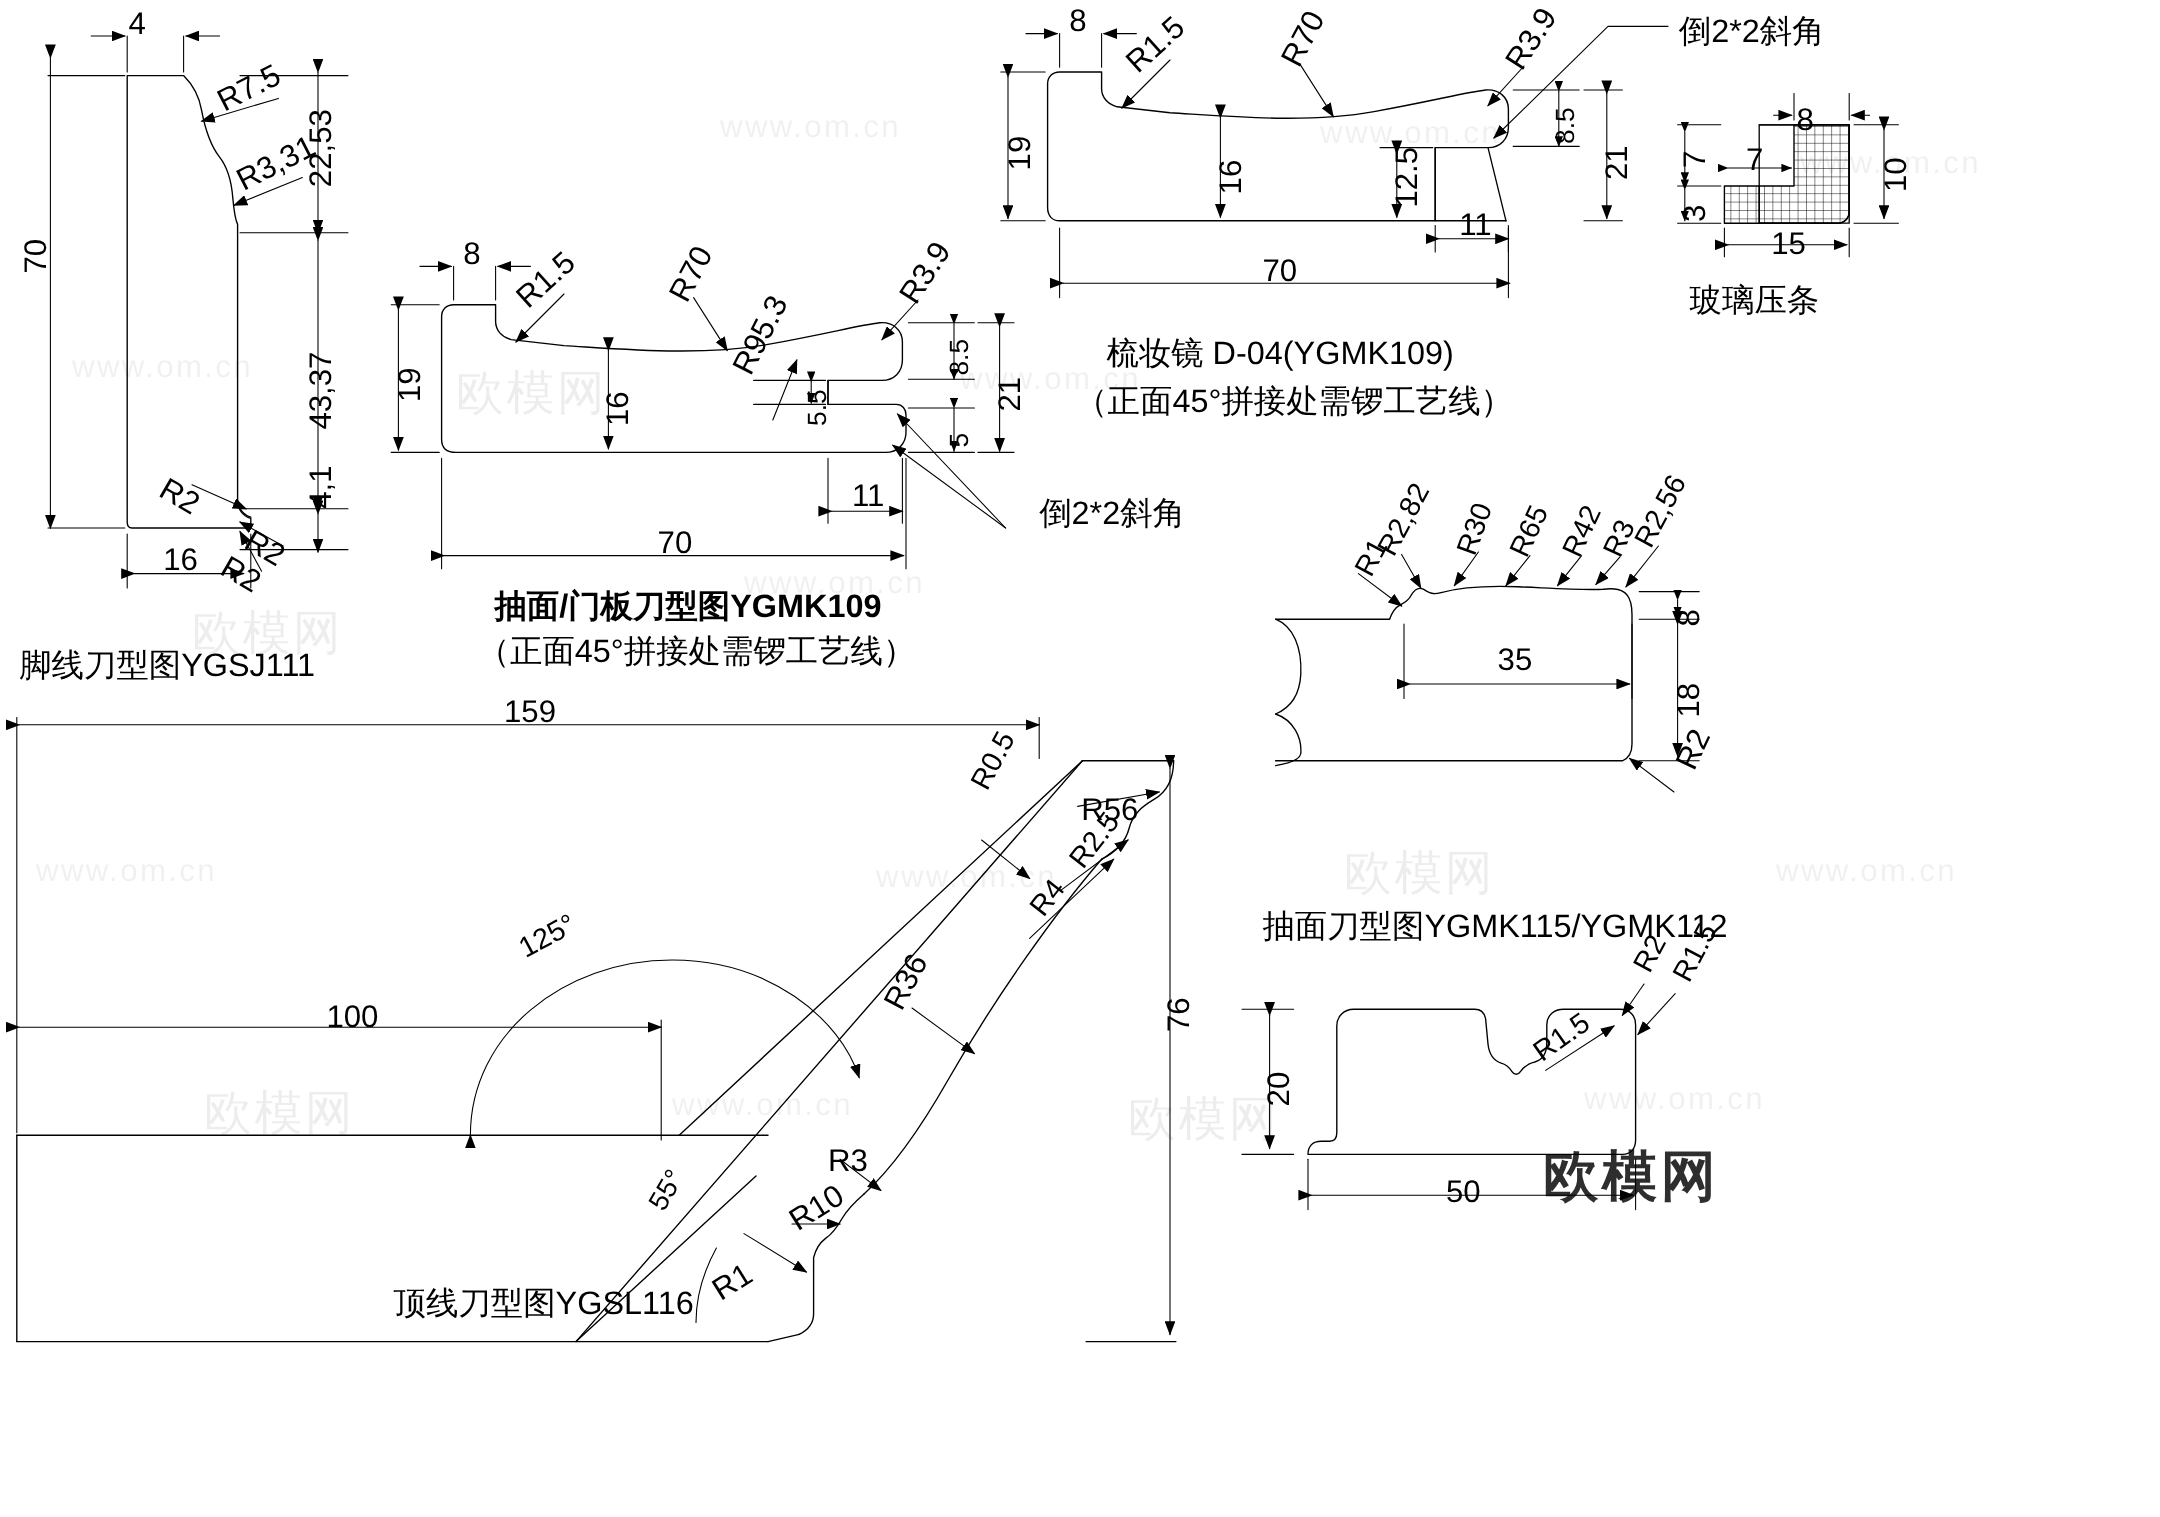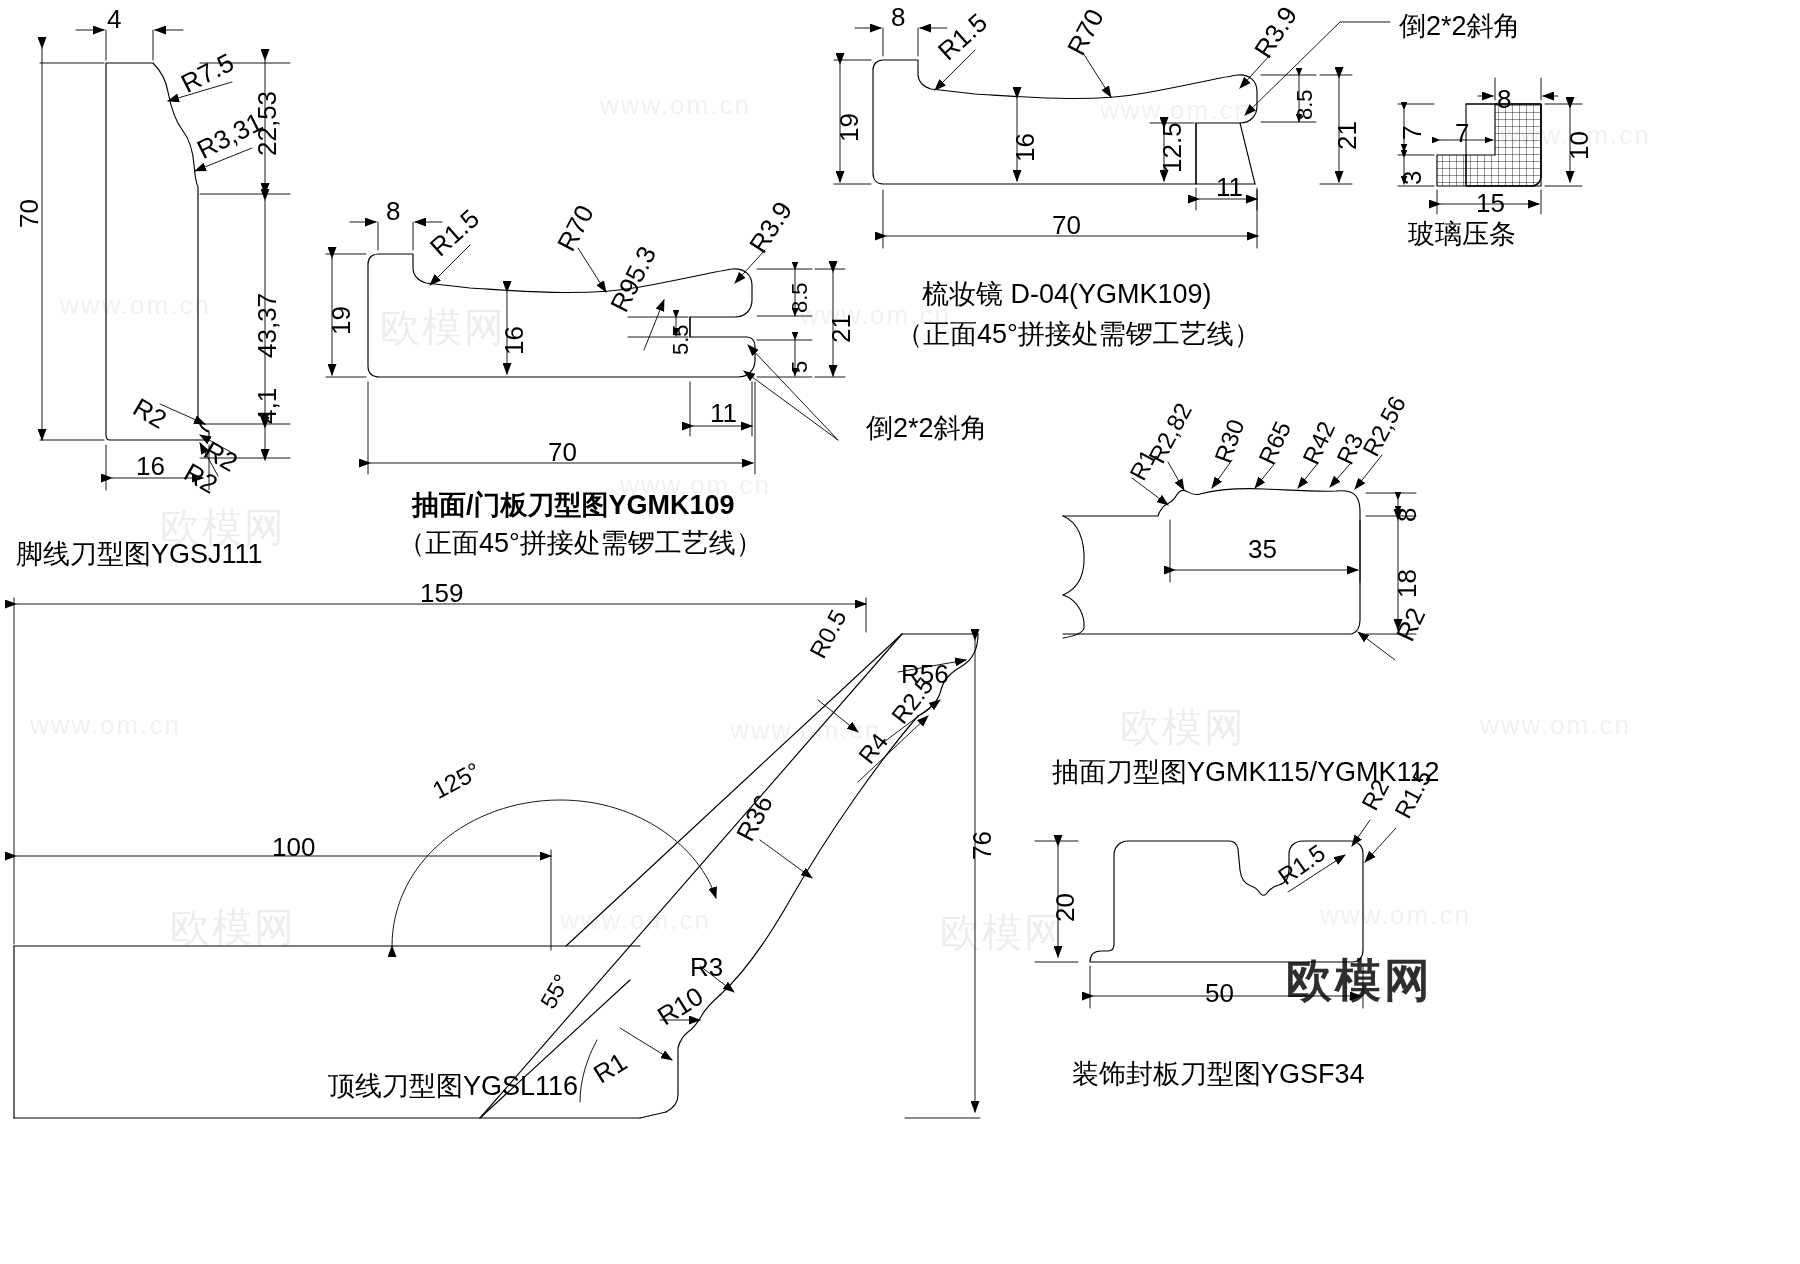--- a/index.html
+++ b/index.html
@@ -416,21 +416,21 @@
 <div class="cap" style="left:1399px;top:8px;">倒2*2斜角</div>
 <div class="cap" style="left:922px;top:276px;">梳妆镜 D-04(YGMK109)</div>
 <div class="cap" style="left:896px;top:316px;">（正面45°拼接处需锣工艺线）</div>
 
 <div class="note" style="left:1497px;top:84px;">8</div>
 <div class="note" style="left:1397px;top:140px;transform:rotate(-90deg);transform-origin:left top;">7</div>
 <div class="note" style="left:1397px;top:185px;transform:rotate(-90deg);transform-origin:left top;">3</div>
 <div class="note" style="left:1455px;top:118px;">7</div>
 <div class="note" style="left:1564px;top:160px;transform:rotate(-90deg);transform-origin:left top;">10</div>
 <div class="note" style="left:1476px;top:188px;text-align:right;">15</div>
-<div class="cap" style="left:1408px;top:216px;">玻璃压条</div>
+<div class="cap" style="left:1408px;top:232px;">玻璃压条</div>
 
 <div class="note" style="left:1124px;top:472px;transform:rotate(-62deg);transform-origin:left top;font-size:24px;">R1</div>
 <div class="note" style="left:1143px;top:455px;transform:rotate(-62deg);transform-origin:left top;font-size:24px;">R2,82</div>
 <div class="note" style="left:1209px;top:457px;transform:rotate(-70deg);transform-origin:left top;font-size:24px;">R30</div>
 <div class="note" style="left:1253px;top:457px;transform:rotate(-65deg);transform-origin:left top;font-size:24px;">R65</div>
 <div class="note" style="left:1297px;top:457px;transform:rotate(-65deg);transform-origin:left top;font-size:24px;">R42</div>
 <div class="note" style="left:1331px;top:457px;transform:rotate(-65deg);transform-origin:left top;font-size:24px;">R3</div>
 <div class="note" style="left:1357px;top:448px;transform:rotate(-62deg);transform-origin:left top;font-size:24px;">R2,56</div>
 <div class="note" style="left:1392px;top:522px;transform:rotate(-90deg);transform-origin:left top;">8</div>
 <div class="note" style="left:1392px;top:598px;transform:rotate(-90deg);transform-origin:left top;">18</div>
@@ -451,21 +451,20 @@
 <div class="note" style="left:690px;top:952px;">R3</div>
 <div class="note" style="left:652px;top:1006px;transform:rotate(-32deg);transform-origin:left top;">R10</div>
 <div class="note" style="left:588px;top:1064px;transform:rotate(-32deg);transform-origin:left top;">R1</div>
 <div class="cap" style="left:328px;top:1068px;">顶线刀型图YGSL116</div>
 
 <div class="note" style="left:1050px;top:922px;transform:rotate(-90deg);transform-origin:left top;">20</div>
 <div class="note" style="left:1205px;top:978px;">50</div>
 <div class="note" style="left:1356px;top:802px;transform:rotate(-62deg);transform-origin:left top;font-size:24px;">R2</div>
 <div class="note" style="left:1389px;top:810px;transform:rotate(-62deg);transform-origin:left top;font-size:24px;">R1.5</div>
 <div class="note" style="left:1273px;top:868px;transform:rotate(-35deg);transform-origin:left top;font-size:24px;">R1.5</div>
-<div class="cap" style="left:1072px;top:1056px;">装饰封板刀型图YGSF34</div>
 
 <div class="wmbig" style="left:1286px;top:950px;color:rgba(0,0,0,0.82);">欧模网</div>
 
 <div id="wm-layer">
       <div class="wm" style="left: 600px; top: 90px;">www.om.cn</div>
       <div class="wm" style="left: 1100px; top: 95px;">www.om.cn</div>
       <div class="wm" style="left: 1500px; top: 120px;">www.om.cn</div>
       <div class="wm" style="left: 60px; top: 290px;">www.om.cn</div>
       <div class="wm" style="left: 380px; top: 300px; font-size: 40px; color: rgba(0, 0, 0, 0.07);">欧模网</div>
       <div class="wm" style="left: 800px; top: 300px;">www.om.cn</div>

